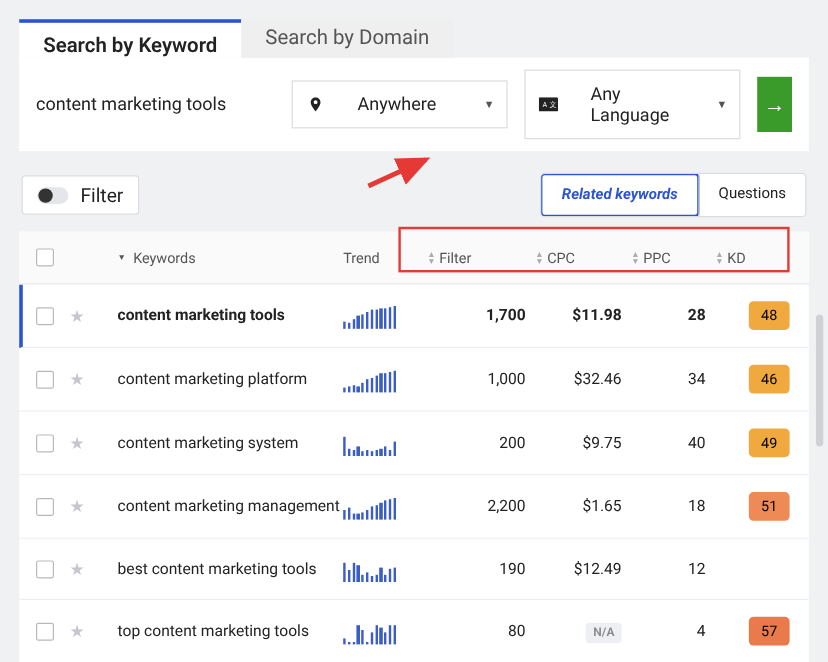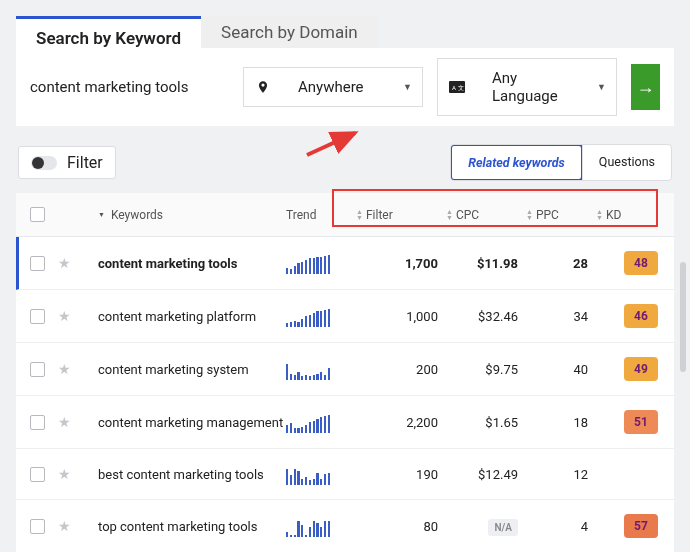--- a/index.html
+++ b/index.html
@@ -37,21 +37,21 @@
 .trow { display:grid; grid-template-columns:34px 40px 1fr 70px 90px 80px 70px 70px; align-items:center; padding:14px 8px; border-bottom:1px solid #eeeff2; font-size:13px; color:#222; }
 .trow.first { border-left:3px solid #2d54d0; padding-left:5px; }
 .chk { width:15px; height:15px; border:1.5px solid #b7b9be; border-radius:2px; background:#fff; cursor:pointer; margin-left:6px; }
 .star { color:#c5c7cc; font-size:14px; cursor:pointer; }
 .kw-cell { font-size:13px; color:#222; }
 .kw-cell.bold { font-weight:700; }
 .spark { display:flex; align-items:flex-end; gap:1.5px; height:22px; }
 .spark div { width:2.3px; background:#3a5ec6; }
 .trow .spark div { background:#3a5ec6; }
 .val-r { text-align:right; padding-right:8px; }
-.kd-badge { display:inline-block; min-width:34px; text-align:center; padding:5px 0; border-radius:4px; color:#701a75; font-size:12px; font-weight:700; }
+.kd-badge { display:inline-block; min-width:34px; text-align:center; padding:5px 0; border-radius:4px; color:#000000; font-size:12px; font-weight:400; }
 .na-pill { background:#eeeff2; color:#888; font-size:10px; padding:3px 6px; border-radius:3px; font-weight:600; }
 .scroll-hint { position:absolute; right:4px; top:262px; width:6px; height:110px; background:#cfd1d5; border-radius:3px; }
 </style>
 </head>
 <body>
 
 <div class="wrap">
   <div class="tabs-row">
     <button class="tab active">Search by Keyword</button>
     <button class="tab inactive">Search by Domain</button>

